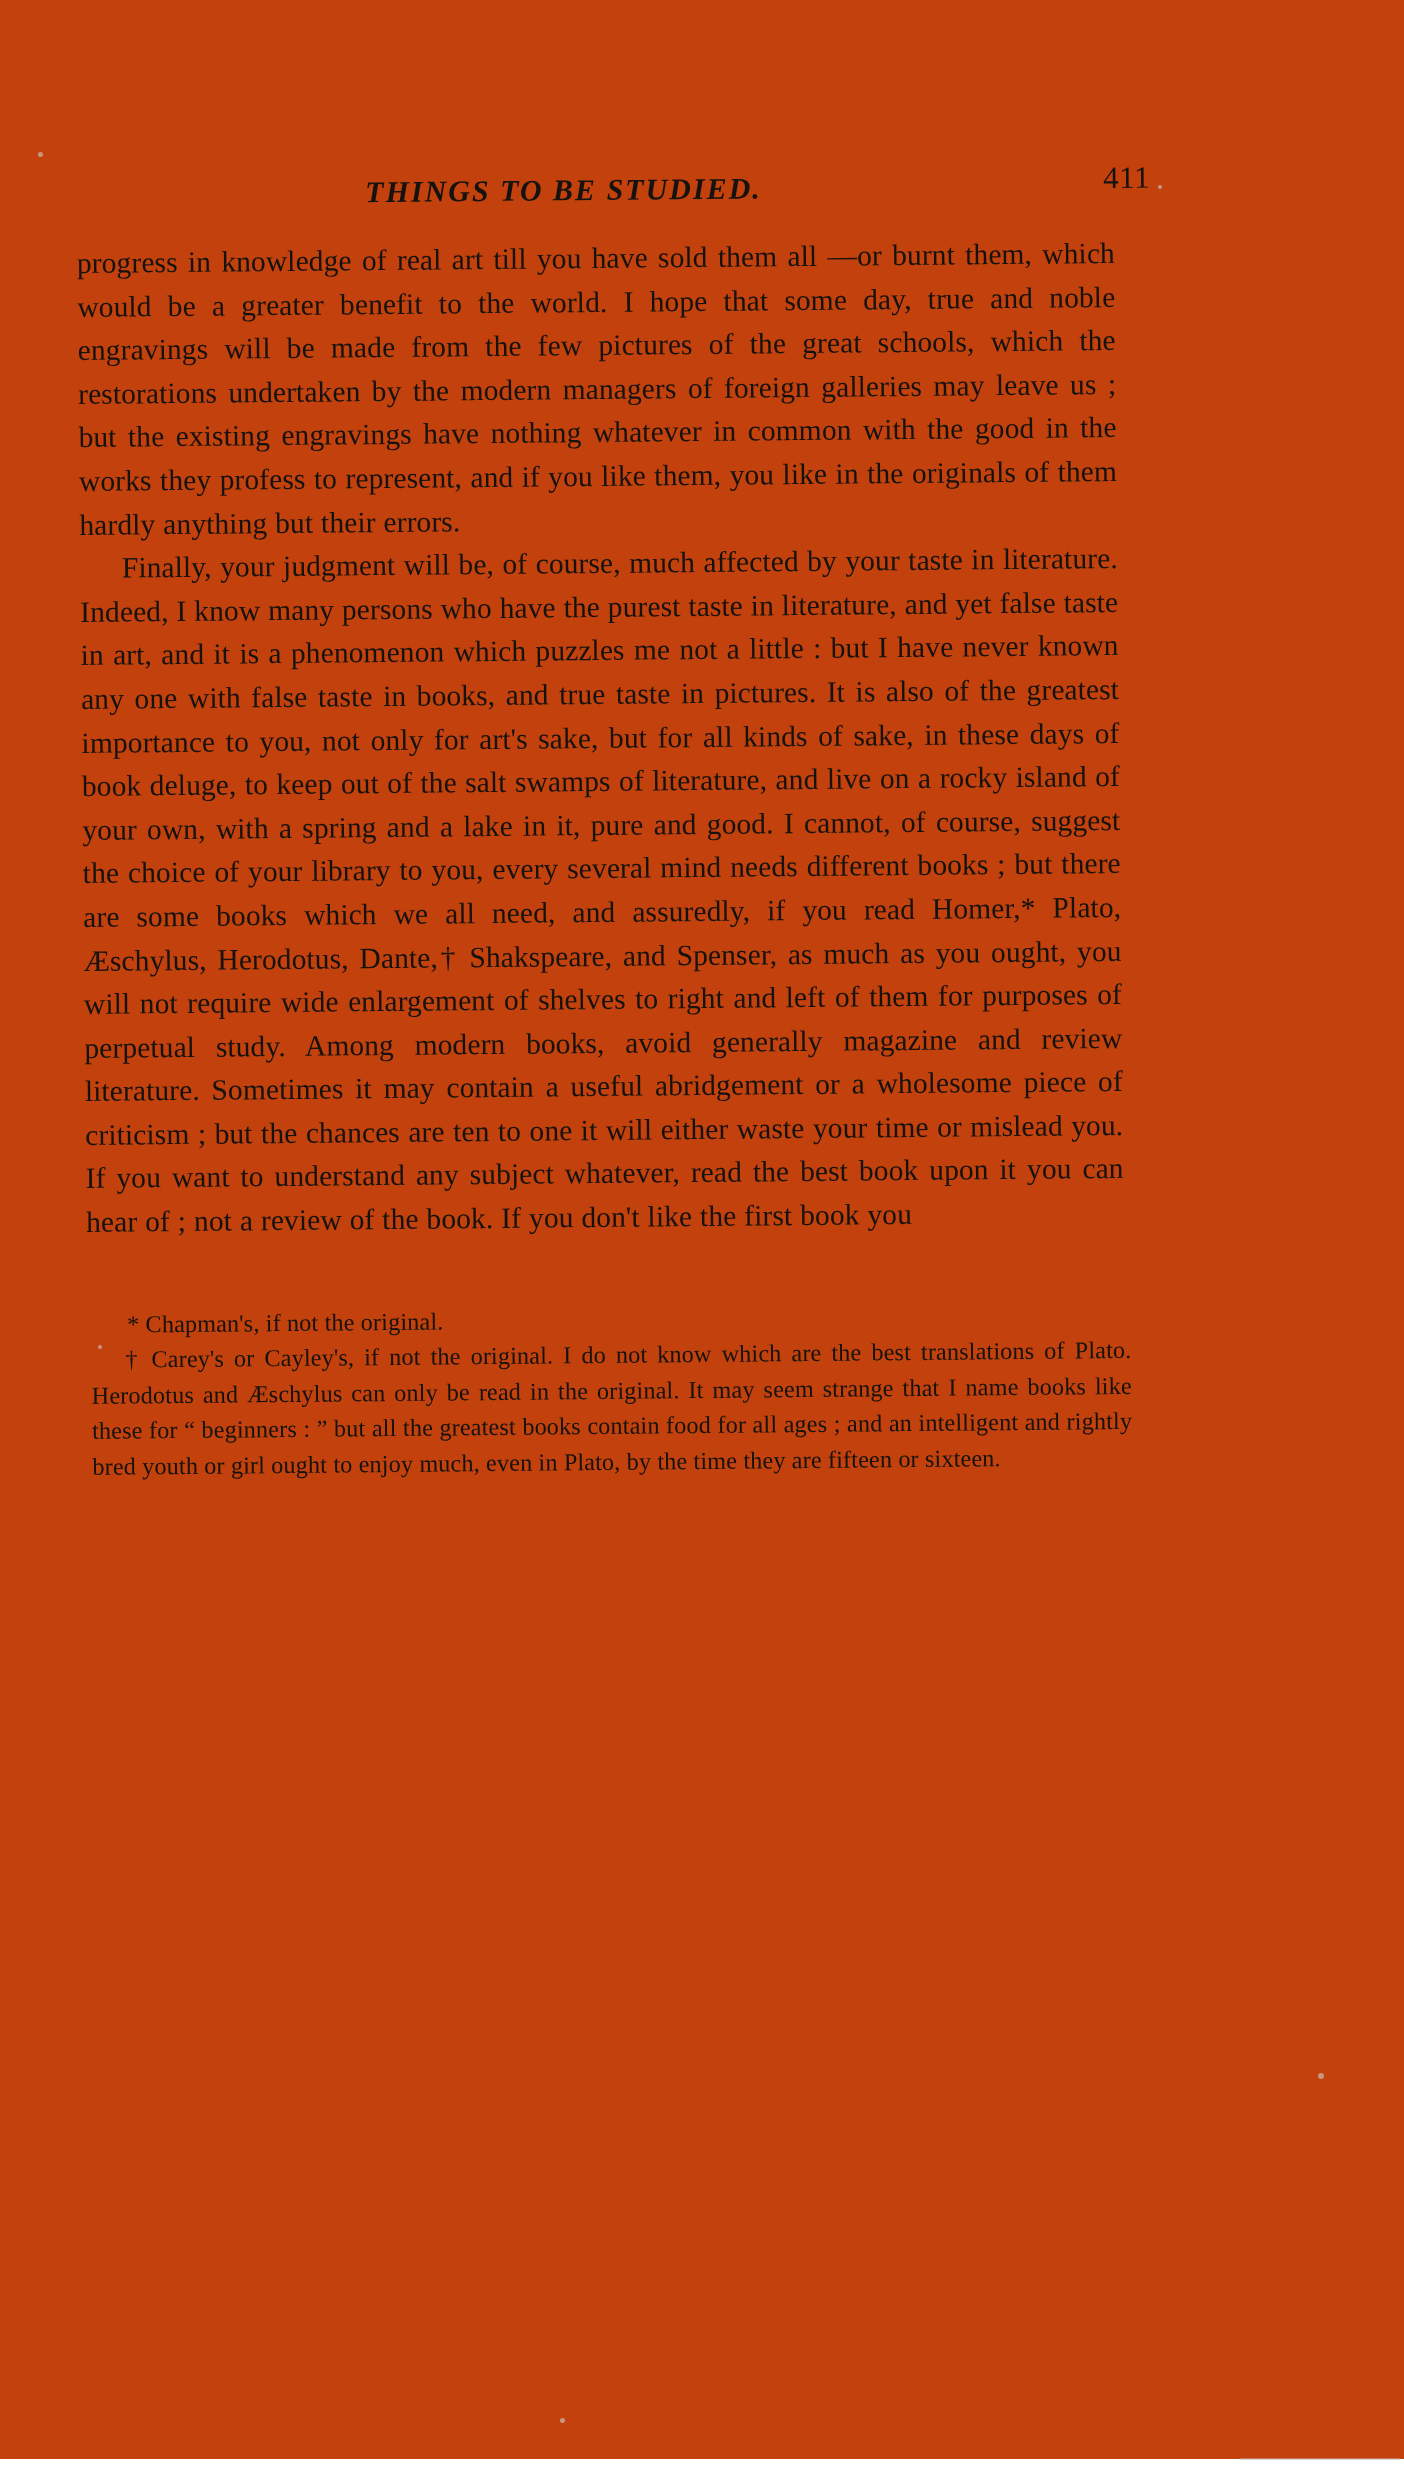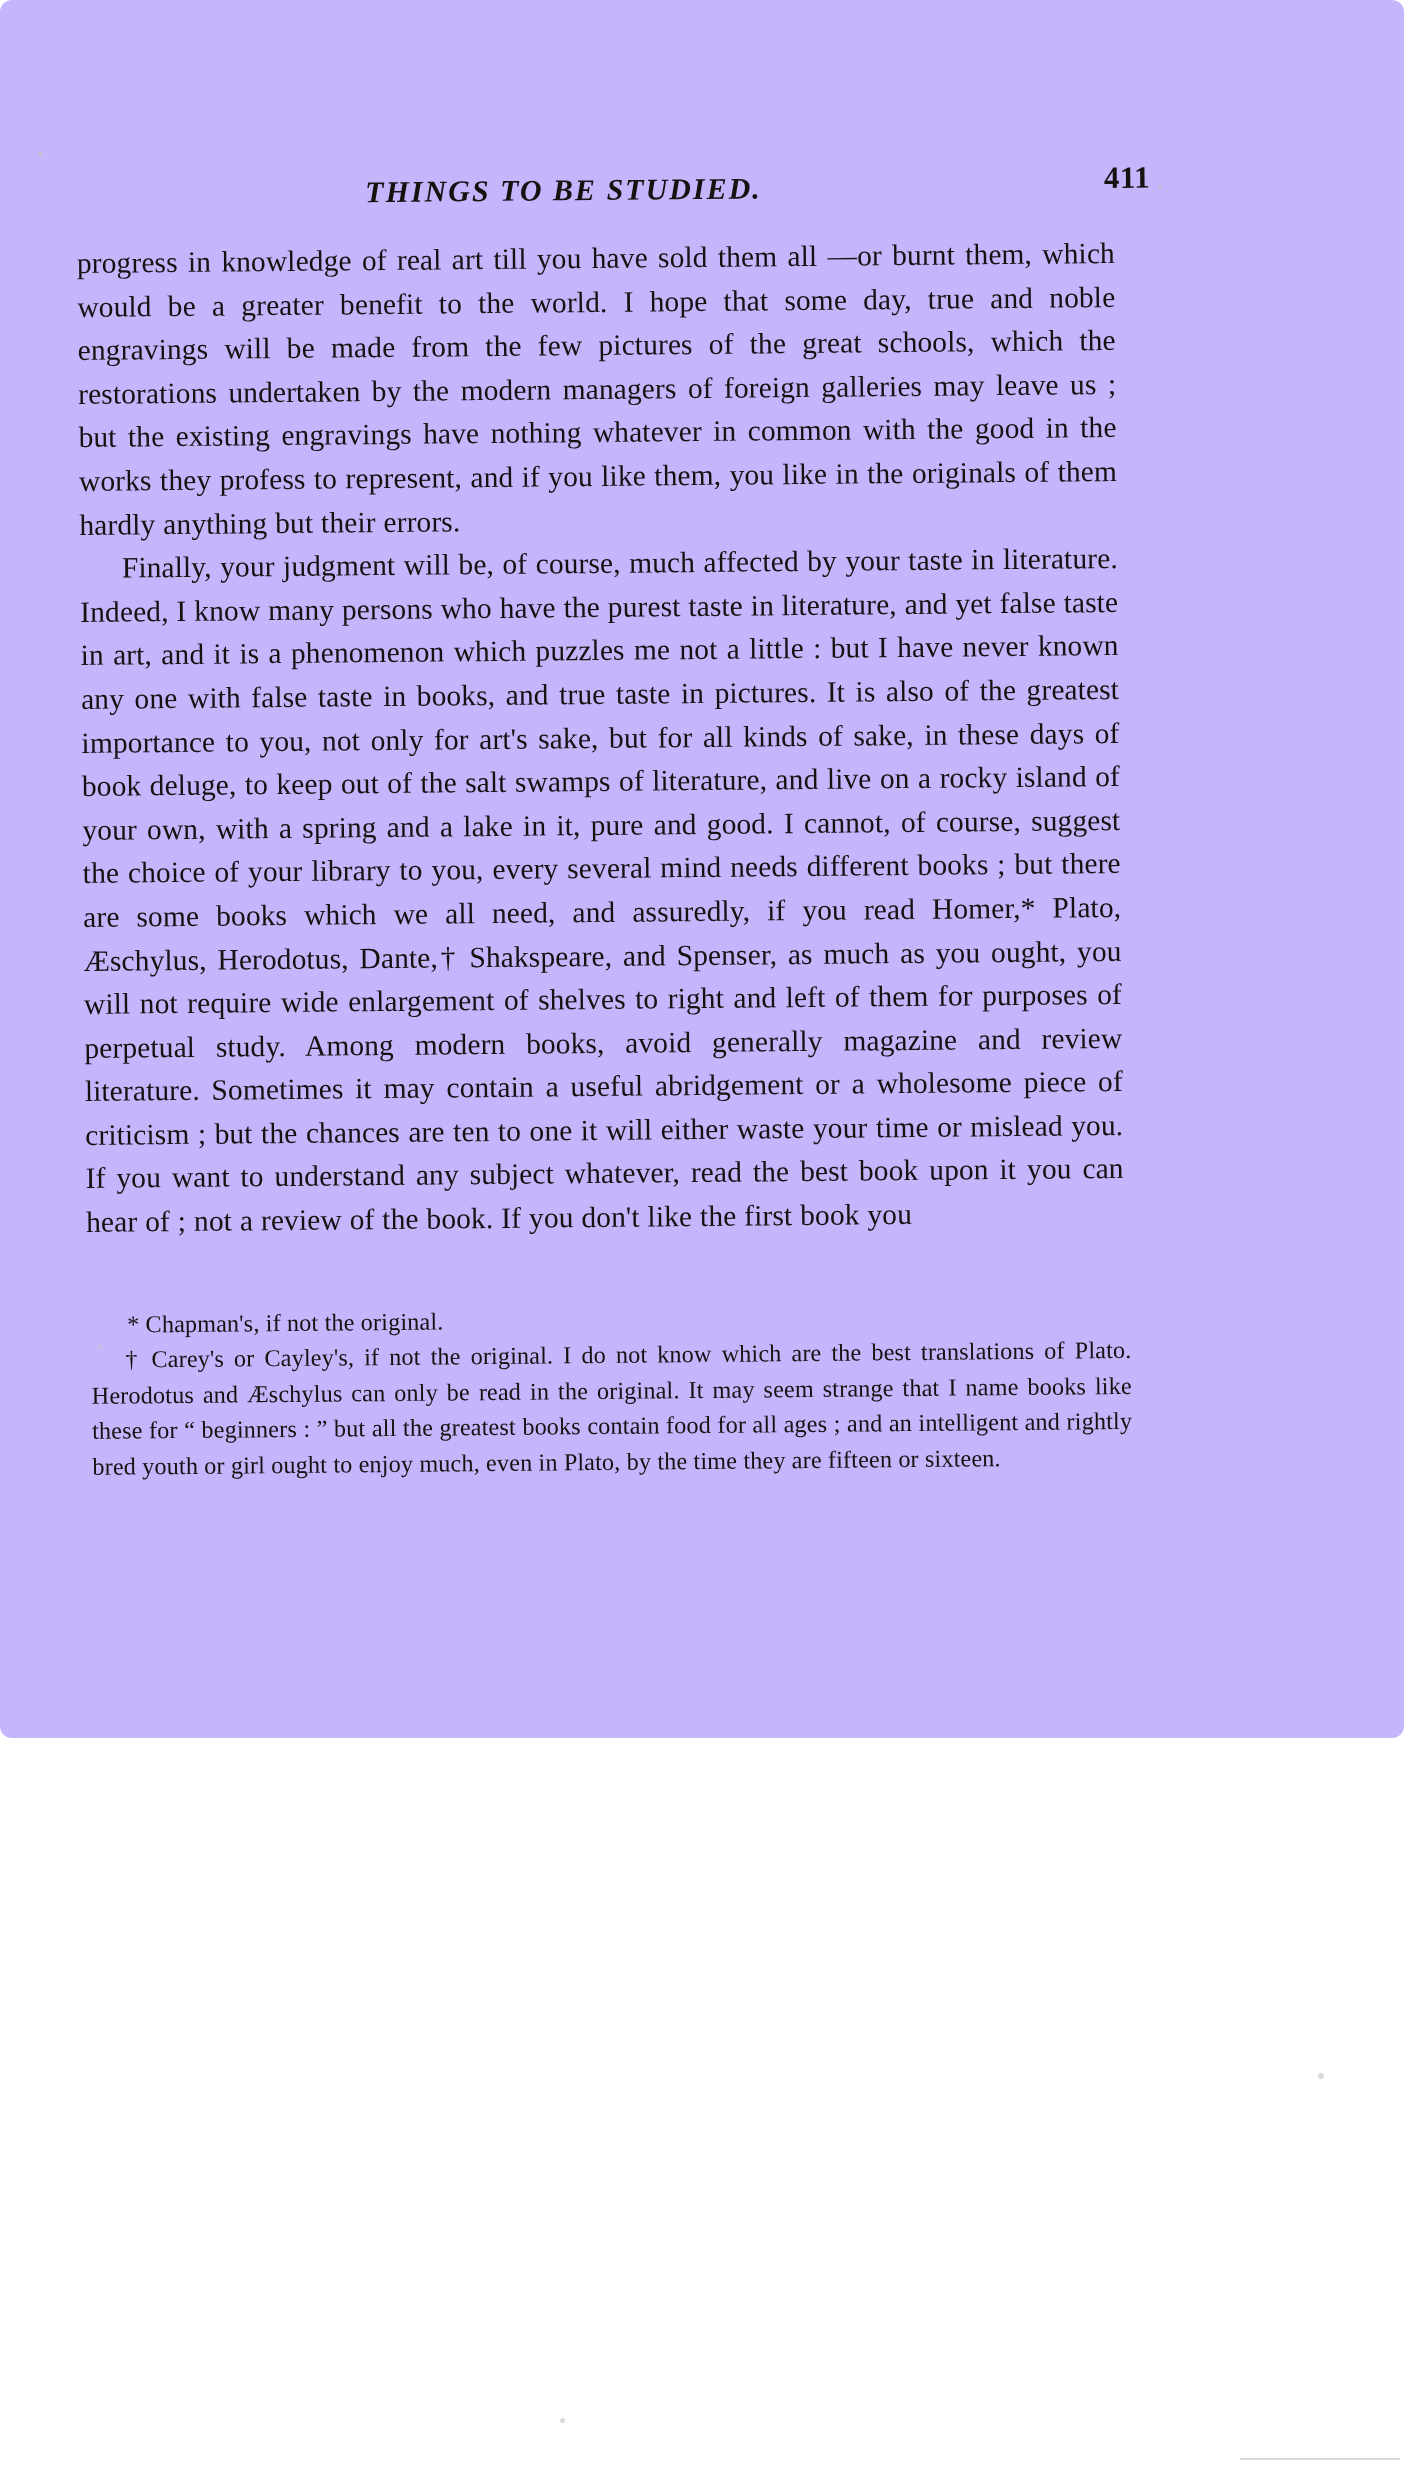--- a/index.html
+++ b/index.html
@@ -14,23 +14,22 @@
     font-family: "Liberation Serif", serif;
     color: #15120f;
     overflow: hidden;
   }
 
   
   #page {
     position: absolute;
     left: 0; top: 0;
     width: 1404px;
-    height: 1738px;
-    background: #c4b5fd;
-    border-radius: 12px;
+    height: 2459px;
+    background: #c2410c;
   }
 
   #content {
     position: absolute;
     left: 70px;
     top: 170px;
     width: 1110px;
     transform: rotate(-0.55deg);
     transform-origin: left top;
   }
@@ -49,21 +48,21 @@
     font-weight: 700;
     font-size: 30px;
     letter-spacing: 2.0px;
     white-space: nowrap;
   }
   .folio {
     position: absolute;
     right: 30px;
     top: 0px;
     font-family: "Liberation Serif", serif;
-    font-weight: 700;
+    font-weight: 400;
     font-size: 31px;
     letter-spacing: 0.5px;
   }
 
   .body-block {
     width: 1038px;
     margin-left: 6px;
   }
 
   p.para {

